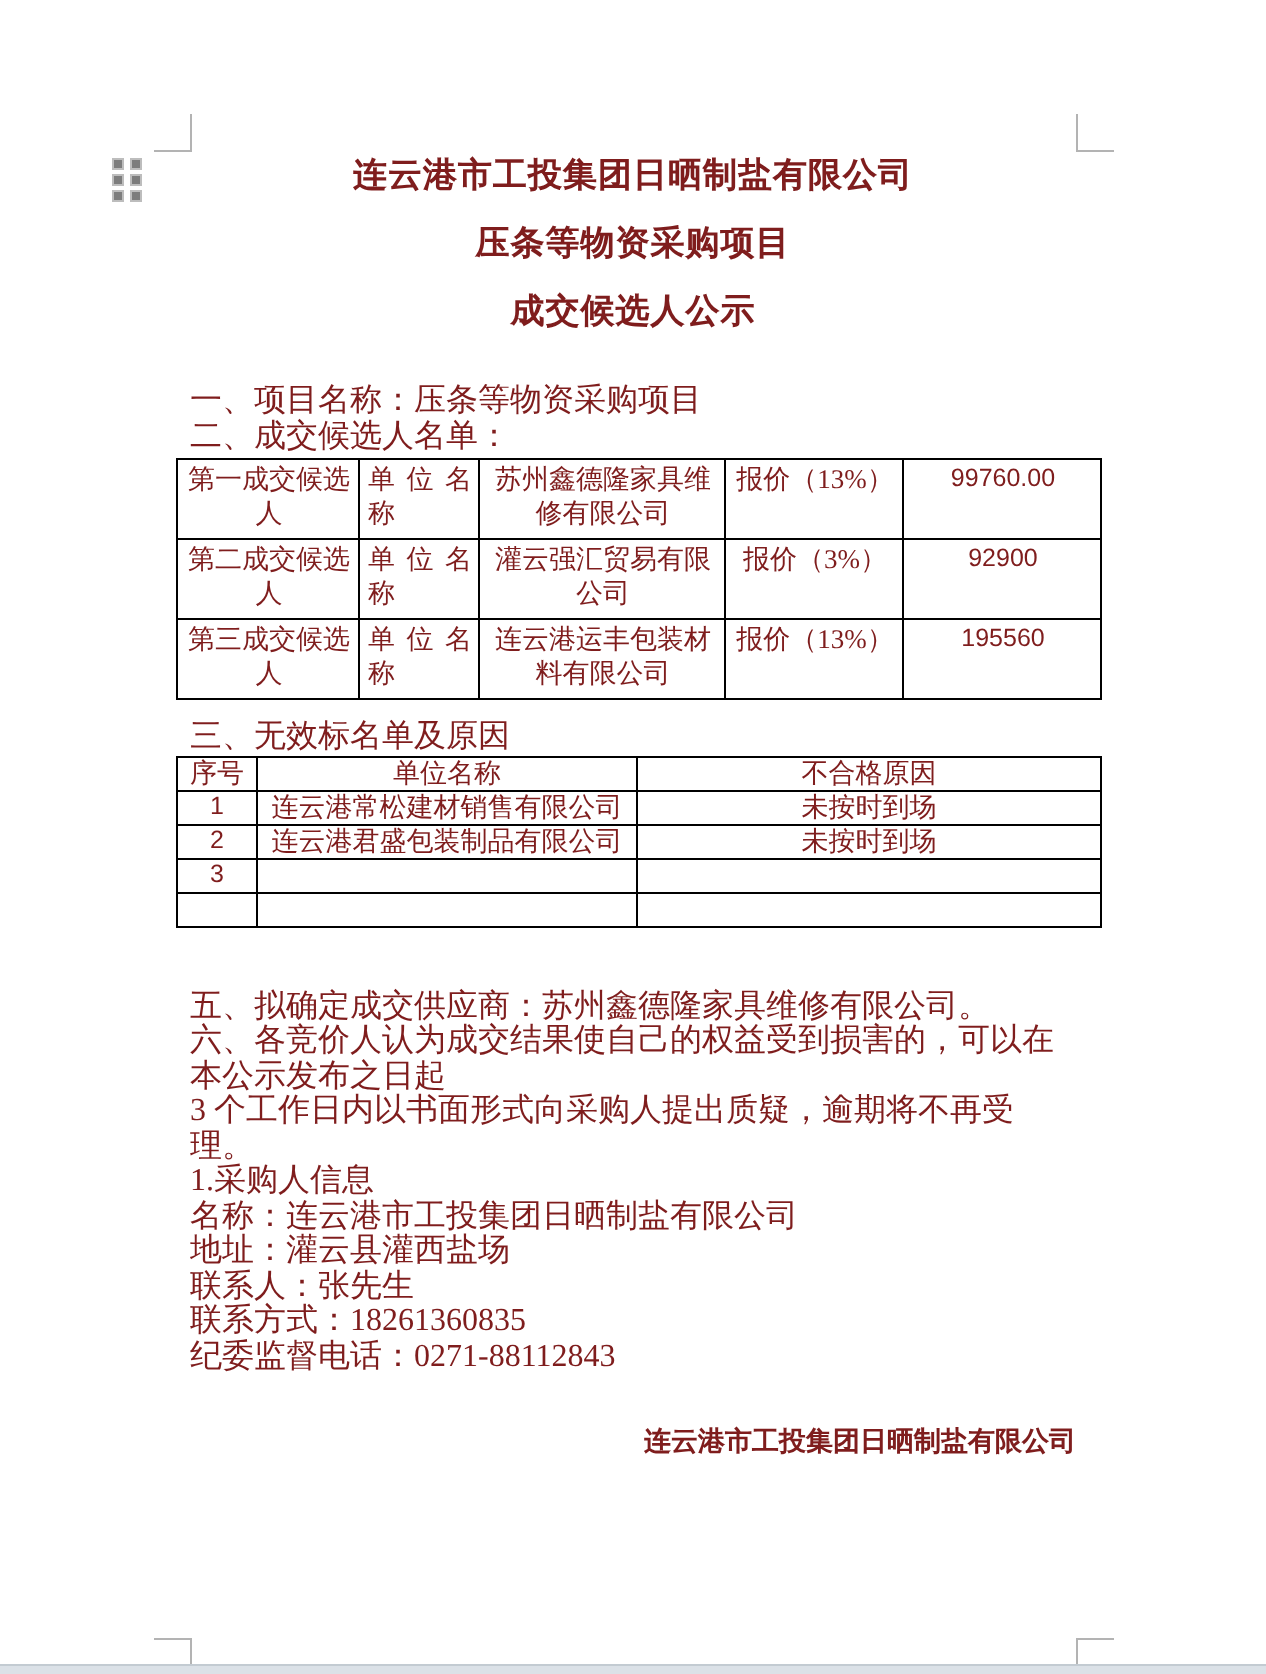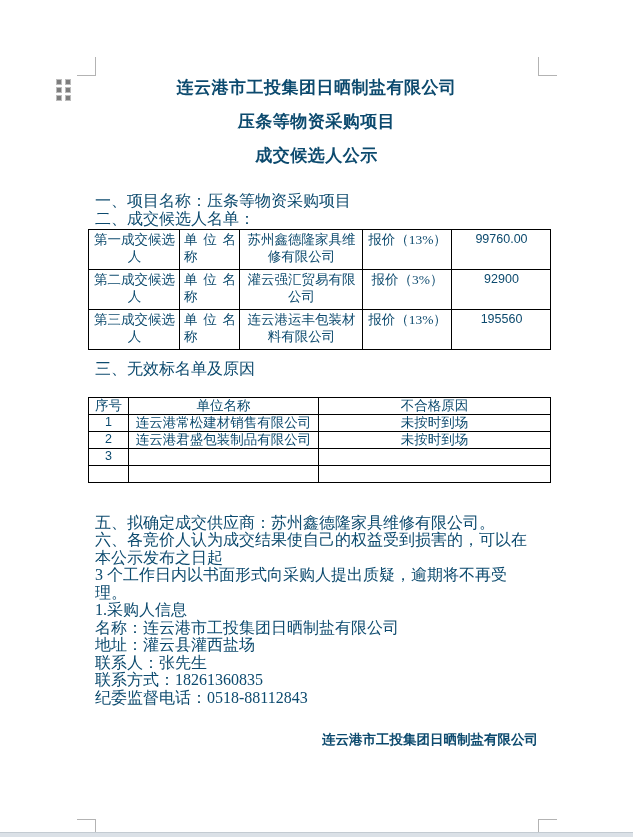--- a/index.html
+++ b/index.html
@@ -1,18 +1,18 @@
 <!DOCTYPE html>
 <html><head>
 <meta charset="utf-8">
 <style>
   html,body { margin:0; padding:0; background:#ffffff; }
   .page {
     position:relative; width:633px; height:837px; background:#ffffff;
-    font-family:"Liberation Serif","DejaVu Serif",serif; color:#0c4a6e;
+    font-family:"Liberation Serif","DejaVu Serif",serif; color:#7f1d1d;
     overflow:hidden;
   }
   
   .crop { position:absolute; width:18px; height:18px; }
   .crop.tl { left:77px; top:57px;  border-right:1px solid #b3b3b3; border-bottom:1px solid #b3b3b3; }
   .crop.tr { left:538px; top:57px; border-left:1px solid #b3b3b3;  border-bottom:1px solid #b3b3b3; }
   .crop.bl { left:77px; top:819px; height:14px; border-right:1px solid #b3b3b3; border-top:1px solid #b3b3b3; }
   .crop.br { left:538px; top:819px; height:14px; border-left:1px solid #b3b3b3;  border-top:1px solid #b3b3b3; }
   
   .dots { position:absolute; left:57px; top:80px; display:grid;
@@ -33,21 +33,21 @@
   .mt-s5 { margin-top:31px; }
   .mt-contact { margin-top:0; }
 
   table { border-collapse:collapse; table-layout:fixed; margin-left:-7px;
           width:462px; font-size:13.5px; }
   td, th { border:1px solid #000; vertical-align:top; font-weight:normal;
            text-align:center; overflow:hidden; }
   .t-candidates { margin-top:1px; }
   .t-candidates td { height:36px; line-height:17px; padding:1px 3px 2px 4px; }
   .t-candidates .jc { text-align:justify; }
-  .t-invalid { margin-top:19px; }
+  .t-invalid { }
   .t-invalid td, .t-invalid th { height:15px; line-height:15px; padding:0 4px 1px 4px; }
   .num { font-family:"Liberation Sans","DejaVu Sans",sans-serif; font-size:12.5px; }
 
   .footer { margin-top:23px; text-align:right; font-weight:bold;
             font-size:13.5px; line-height:21px; }
 </style>
 </head>
 <body>
 
 <div class="page">
@@ -149,21 +149,21 @@
 
     <div class="para mt-s5">五、拟确定成交供应商：苏州鑫德隆家具维修有限公司。</div>
     <div class="para">六、各竞价人认为成交结果使自己的权益受到损害的，可以在本公示发布之日起</div>
     <div class="para">3 个工作日内以书面形式向采购人提出质疑，逾期将不再受理。</div>
 
     <div class="para mt-contact">1.采购人信息</div>
     <div class="para">名称：连云港市工投集团日晒制盐有限公司</div>
     <div class="para">地址：灌云县灌西盐场</div>
     <div class="para">联系人：张先生</div>
     <div class="para">联系方式：18261360835</div>
-    <div class="para">纪委监督电话：0518-88112843</div>
+    <div class="para">纪委监督电话：0271-88112843</div>
 
     <div class="footer">
       <div>连云港市工投集团日晒制盐有限公司</div>
     </div>
 
   </div>
 
   <div class="page-edge"></div>
 </div>
 

